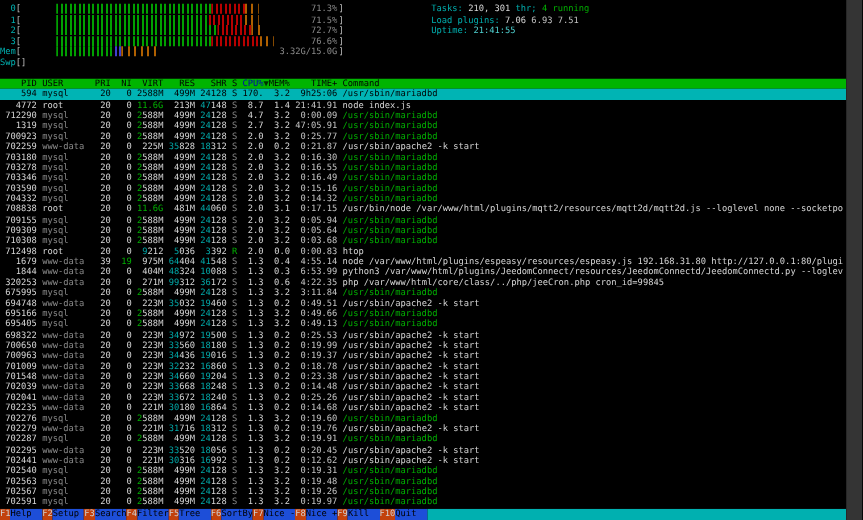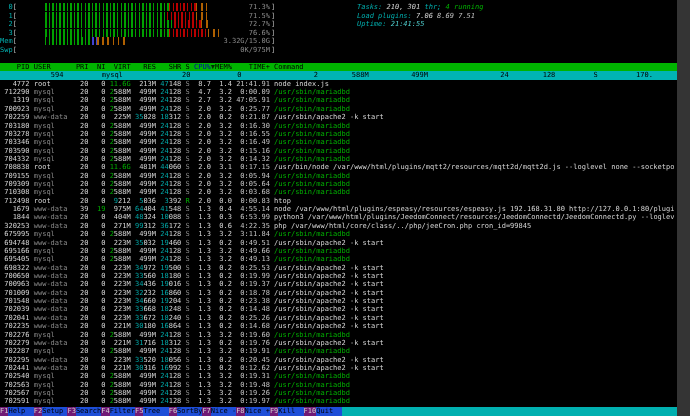--- a/index.html
+++ b/index.html
@@ -13,56 +13,56 @@
   .mlabel{color:#00b0b0;}
   .mbracket{color:#bdbdbd;}
   .mbar{display:inline-block;position:relative;width:226px;height:8px;vertical-align:top;margin-left:28px;}
   .seg{position:absolute;top:0;height:8px;}
   .seg.green{background:repeating-linear-gradient(90deg,#00a000 0 1.5px,transparent 1.5px 3.6px);}
   .seg.red{background:repeating-linear-gradient(90deg,#b80000 0 1.5px,transparent 1.5px 3.6px);}
   .seg.orange{background:repeating-linear-gradient(90deg,#b06000 0 1.5px,transparent 1.5px 5.2px);}
   .seg.blue{background:repeating-linear-gradient(90deg,#4040d0 0 1.5px,transparent 1.5px 3.6px);}
   .mval{position:absolute;right:1px;top:0;color:#8a8a8a;height:8.6px;line-height:8.6px;}
   
-  #summary{position:absolute;left:357px;top:3px;font-style:italic;}
+  #summary{position:absolute;left:345px;top:3px;}
   .sline{height:8.6px;line-height:8.6px;white-space:pre;}
   .c-cy{color:#00b0b0;} .c-w{color:#d6d6d6;} .c-g{color:#00b000;} .c-dim{color:#8a8a8a;}
   .c-l2{color:#c0c0c0;} .c-up{color:#4fd0d0;} .c-time{color:#c4c4c4;text-align:center;} .c-kb{color:#00a8a8;}
   
   #table{position:absolute;left:0;top:63px;width:677px;}
   .trow{height:8.37px;line-height:8.37px;white-space:pre;overflow:hidden;width:677px;}
   #thead{background:#00b400;}
   .hc{color:#000;} .hsort{color:#0000b0;} .harrow{color:#003000;}
   .sel{background:#00b4b4;}
-  .sel span{color:#000 !important;margin-left:34px;}
+  .sel span{color:#000 !important;}
   
   #footer{position:absolute;left:0;top:407px;width:677px;height:9px;line-height:9px;
           display:flex;white-space:pre;overflow:hidden;}
-  .fkey{color:#d0d0d0;background:#701a75;}
+  .fkey{color:#d0d0d0;background:#c2410c;}
   .flab{color:#000;background:#1d4ed8;}
   .ffill{flex:1;background:#00b0b0;}
 </style>
 </head>
 <body>
 
 <div id="screen">
   <div id="term">
 
     <div id="meters">
         <div class="mline"><span class="mlabel">  0</span><span class="mbracket">[</span><span class="mbar"><span class="seg green" style="left:0px;width:124px"></span><span class="seg red" style="left:124.30000000000001px;width:27px"></span><span class="seg orange" style="left:151.42000000000002px;width:11px"></span><span class="mval">71.3%</span></span><span class="mbracket">]</span></div>
         <div class="mline"><span class="mlabel">  1</span><span class="mbracket">[</span><span class="mbar"><span class="seg green" style="left:0px;width:122px"></span><span class="seg red" style="left:122.04px;width:29px"></span><span class="seg orange" style="left:151.42000000000002px;width:11px"></span><span class="mval">71.5%</span></span><span class="mbracket">]</span></div>
         <div class="mline"><span class="mlabel">  2</span><span class="mbracket">[</span><span class="mbar"><span class="seg green" style="left:0px;width:129px"></span><span class="seg red" style="left:128.82px;width:27px"></span><span class="seg orange" style="left:155.94px;width:10px"></span><span class="mval">72.7%</span></span><span class="mbracket">]</span></div>
         <div class="mline"><span class="mlabel">  3</span><span class="mbracket">[</span><span class="mbar"><span class="seg green" style="left:0px;width:124px"></span><span class="seg red" style="left:124.30000000000001px;width:38px"></span><span class="seg orange" style="left:162.72000000000003px;width:11px"></span><span class="mval">76.6%</span></span><span class="mbracket">]</span></div>
         <div class="mline"><span class="mlabel">Mem</span><span class="mbracket">[</span><span class="mbar"><span class="seg green" style="left:0px;width:47px"></span><span class="seg blue" style="left:47.46px;width:5px"></span><span class="seg orange" style="left:51.980000000000004px;width:31px"></span><span class="mval">3.32G/15.0G</span></span><span class="mbracket">]</span></div>
-        <div class="mline"><span class="mlabel">Swp</span><span class="mbracket">[</span><span class="mbar"><span class="mval">0K/975M</span></span><span class="mbracket">]</span></div>
+        <div class="mline"><span class="mlabel">Swp</span><span class="mbracket">[</span><span class="mbracket">]</span></div>
       </div>
 
     <div id="summary">
       <div class="sline"><span class="c-cy">Tasks: </span><span class="c-w">210, 301</span><span class="c-cy"> thr; </span><span class="c-g">4 running</span></div>
-      <div class="sline"><span class="c-cy">Load plugins: </span><span class="c-w">7.06 </span><span class="c-l2">8.69 </span><span class="c-l2">7.51</span></div>
+      <div class="sline"><span class="c-cy">Load plugins: </span><span class="c-w">7.06 </span><span class="c-l2">6.93 </span><span class="c-l2">7.51</span></div>
       <div class="sline"><span class="c-cy">Uptime: </span><span class="c-up">21:41:55</span></div>
     </div>
 
     <div id="table">
       <div class="trow" id="thead"><span class="hc">    PID</span> <span class="hc">USER     </span> <span class="hc">PRI</span> <span class="hc"> NI</span> <span class="hc"> VIRT</span> <span class="hc">  RES</span> <span class="hc">  SHR</span> <span class="hc">S</span> <span class="hc hsort">CPU%</span><span class="hc harrow">▼</span><span class="hc">MEM%</span> <span class="hc">   TIME+</span> <span class="hc">Command</span></div>
       <div id="tbody">
           <div class="trow sel"><span class="c-w">    594</span> <span class="c-dim">mysql    </span> <span class="c-w"> 20</span> <span class="c-w">  0</span> <span class="c-w"></span><span class="c-g">2</span><span class="c-w">588M</span> <span class="c-w"> 499M</span> <span class="c-w"></span><span class="c-kb">24</span><span class="c-w">128</span> <span class="c-dim">S</span> <span class="c-w">170.</span> <span class="c-w"> 3.2</span> <span class="c-time"> 9h25:06</span> <span class="c-g">/usr/sbin/mariadbd</span></div>
           <div class="trow"><span class="c-w">   4772</span> <span class="c-w">root     </span> <span class="c-w"> 20</span> <span class="c-w">  0</span> <span class="c-g">11.6G</span> <span class="c-w"> 213M</span> <span class="c-w"></span><span class="c-kb">47</span><span class="c-w">148</span> <span class="c-dim">S</span> <span class="c-w"> 8.7</span> <span class="c-w"> 1.4</span> <span class="c-time">21:41.91</span> <span class="c-w">node index.js</span></div>
           <div class="trow"><span class="c-w"> 712290</span> <span class="c-dim">mysql    </span> <span class="c-w"> 20</span> <span class="c-w">  0</span> <span class="c-w"></span><span class="c-g">2</span><span class="c-w">588M</span> <span class="c-w"> 499M</span> <span class="c-w"></span><span class="c-kb">24</span><span class="c-w">128</span> <span class="c-dim">S</span> <span class="c-w"> 4.7</span> <span class="c-w"> 3.2</span> <span class="c-time"> 0:00.09</span> <span class="c-g">/usr/sbin/mariadbd</span></div>
           <div class="trow"><span class="c-w">   1319</span> <span class="c-dim">mysql    </span> <span class="c-w"> 20</span> <span class="c-w">  0</span> <span class="c-w"></span><span class="c-g">2</span><span class="c-w">588M</span> <span class="c-w"> 499M</span> <span class="c-w"></span><span class="c-kb">24</span><span class="c-w">128</span> <span class="c-dim">S</span> <span class="c-w"> 2.7</span> <span class="c-w"> 3.2</span> <span class="c-time">47:05.91</span> <span class="c-g">/usr/sbin/mariadbd</span></div>

